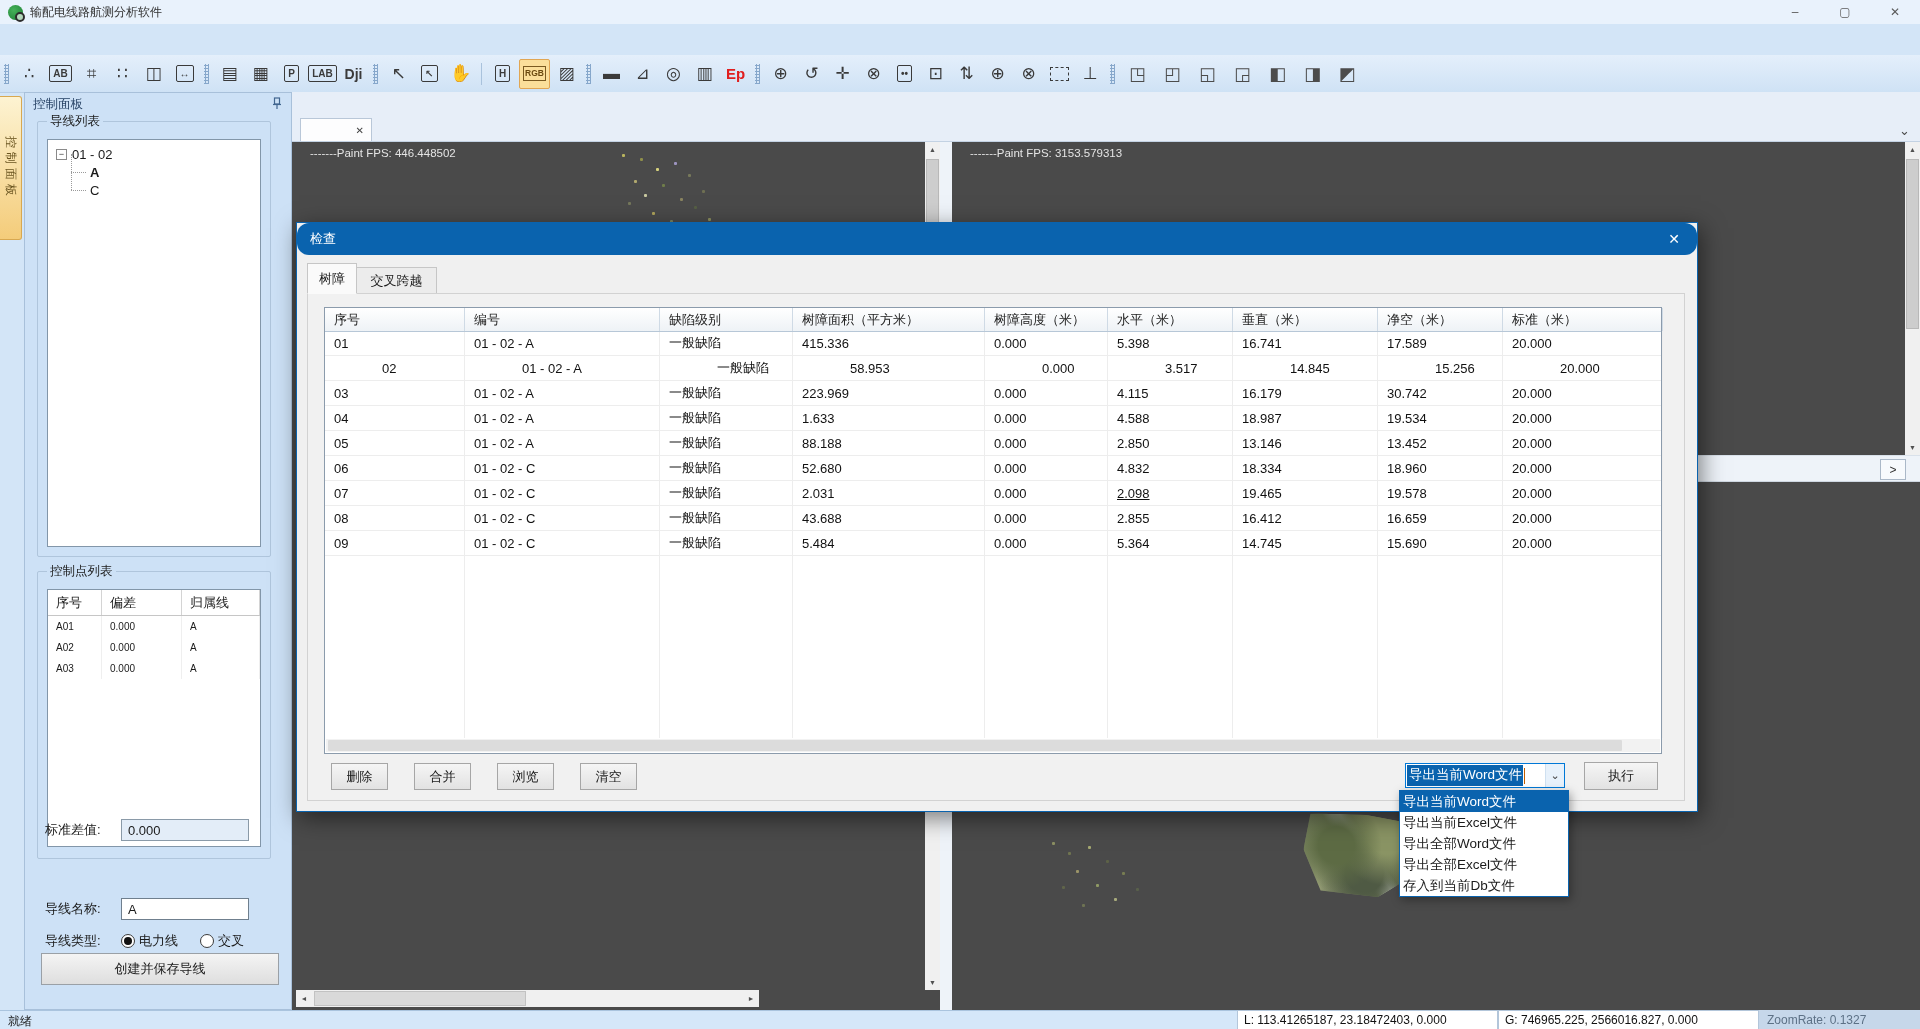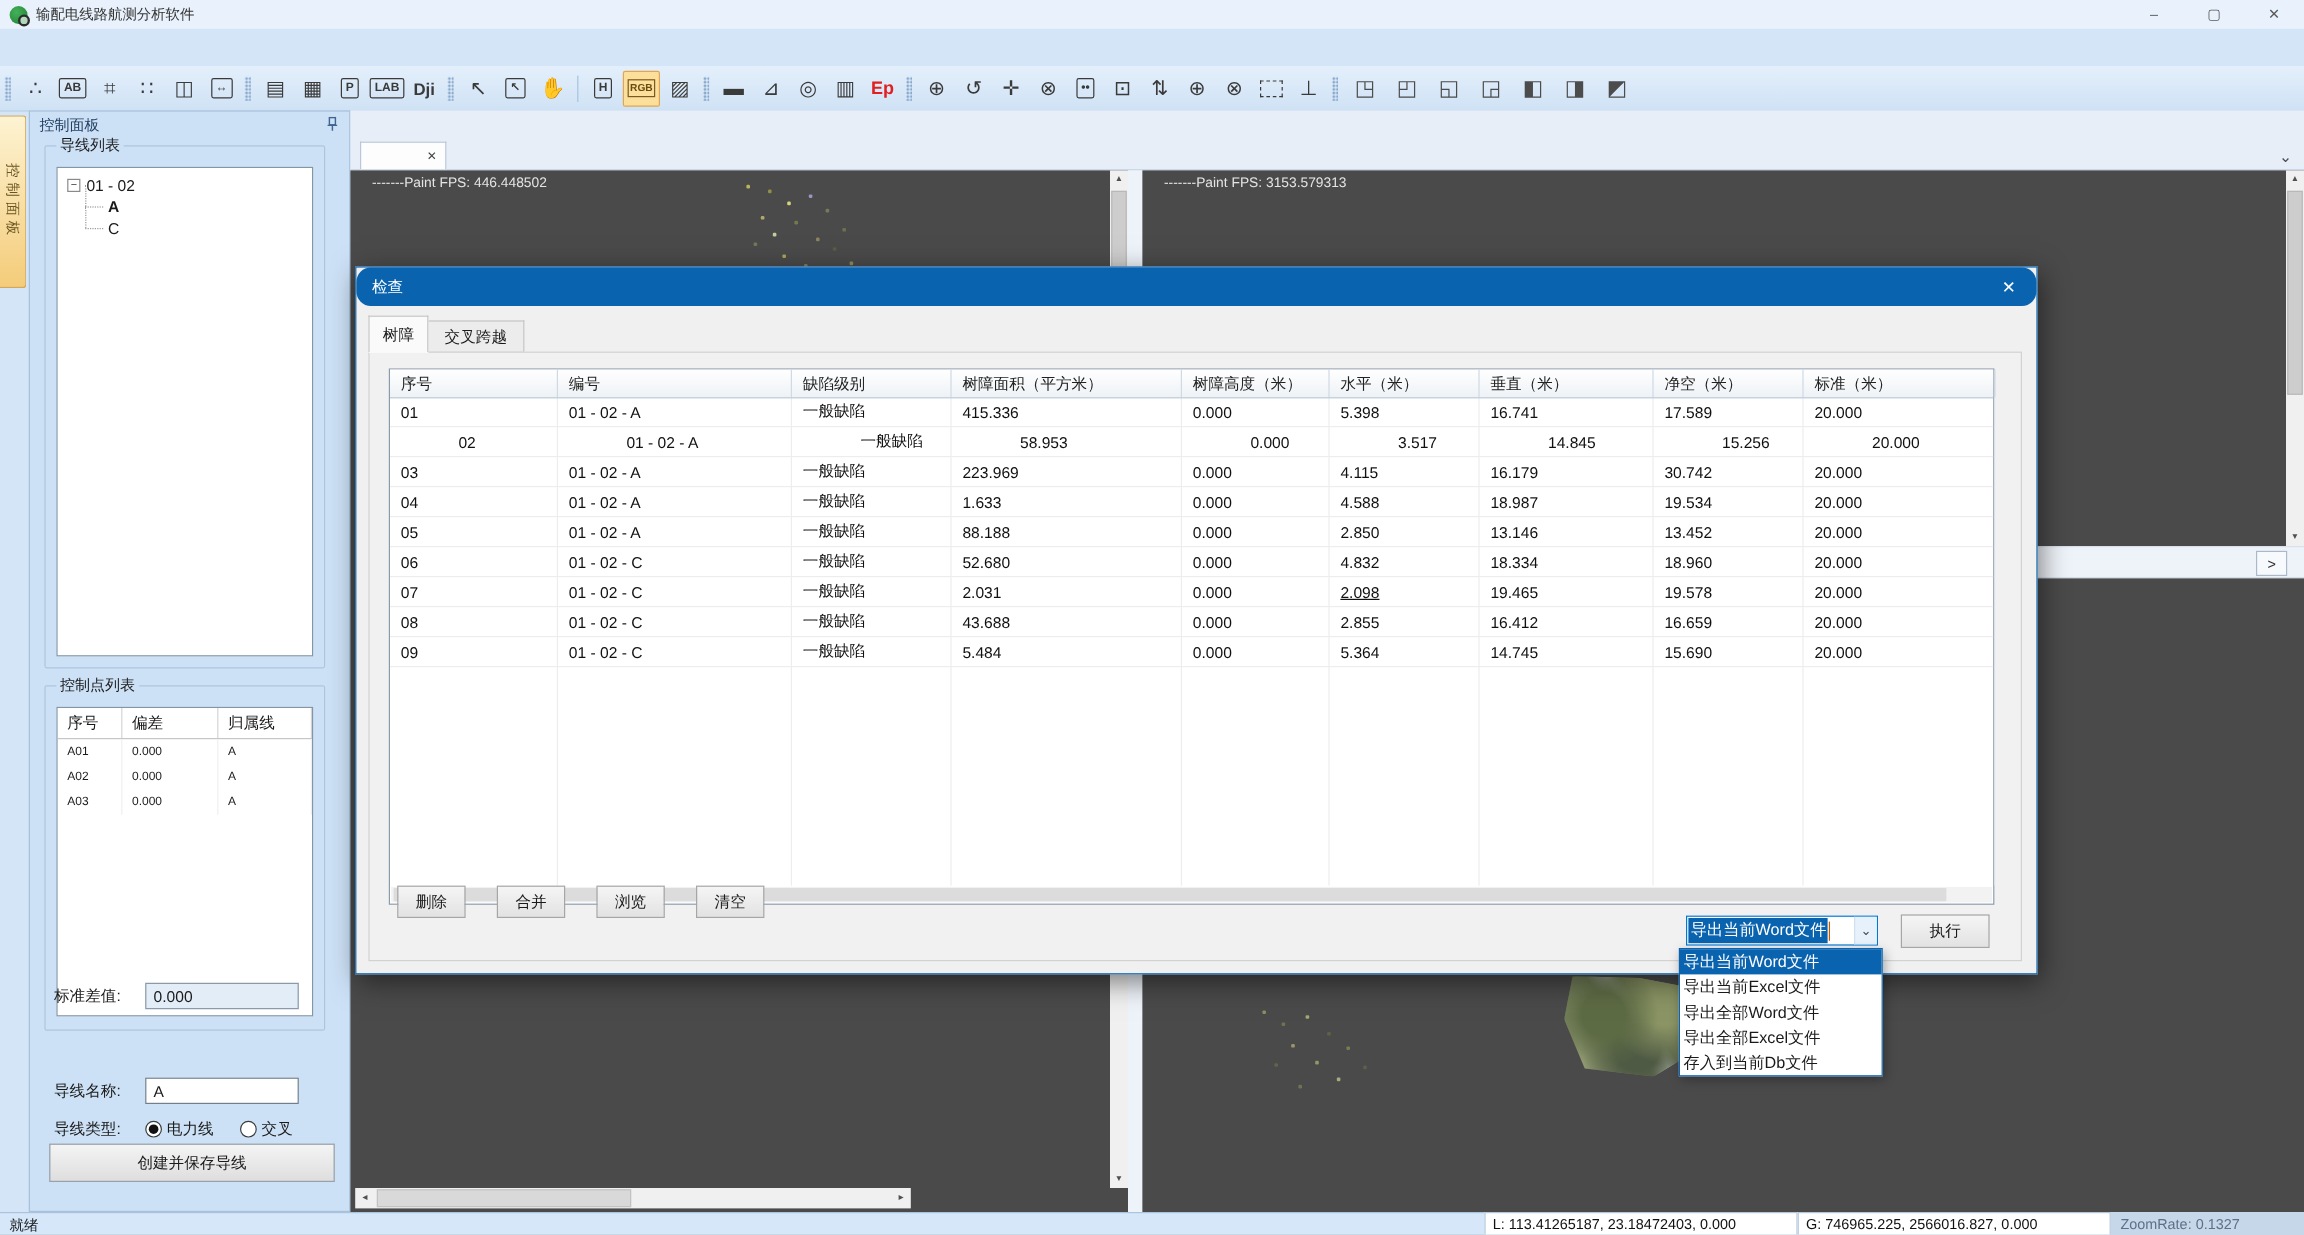--- a/index.html
+++ b/index.html
@@ -125,21 +125,21 @@
   .tbl{position:absolute;left:16px;top:13px;width:1338px;height:447px;background:#fff;border:1px solid #8b9bac;box-sizing:border-box;}
   .tbl-head{position:absolute;left:0;top:0;right:0;height:23px;display:flex;background:linear-gradient(#ffffff,#eef2f6);border-bottom:1px solid #b7c7d7;}
   .th{display:flex;align-items:center;padding-left:9px;border-right:1px solid #cfdae5;font-size:13px;color:#222;box-sizing:border-box;flex:0 0 auto;}
   .tbl-grid{position:absolute;left:0;top:23px;right:0;bottom:15px;display:flex;}
   .gc{box-sizing:border-box;border-right:1px solid #ededed;height:100%;flex:0 0 auto;}
   .tbl-body{position:absolute;left:0;top:23px;right:0;}
   .tr{display:flex;height:24px;border-bottom:1px solid #ededed;}
   .td{display:flex;align-items:center;padding-left:9px;font-size:13px;color:#111;box-sizing:border-box;flex:0 0 auto;}
   .tbl-hscroll{position:absolute;left:1px;right:1px;bottom:1px;height:13px;background:#f2f2f2;}
   .tbl-hthumb{position:absolute;left:2px;top:1px;height:11px;width:97%;background:#dcdcdc;border-radius:1px;}
-  .dlg-btn{position:absolute;top:515px;width:57px;height:27px;border:1px solid #a6a6a6;background:linear-gradient(#f5f5f5,#e2e2e2);
+  .dlg-btn{position:absolute;top:540px;width:57px;height:27px;border:1px solid #a6a6a6;background:linear-gradient(#f5f5f5,#e2e2e2);
            display:flex;align-items:center;justify-content:center;font-size:13px;box-sizing:border-box;}
   .combo{position:absolute;left:1108px;top:540px;width:160px;height:25px;border:1px solid #0078d7;background:#fff;display:flex;align-items:center;box-sizing:border-box;}
   .combo-val{background:#0a63ae;color:#fff;font-size:13.5px;padding:1px 1px 2px 2px;margin-left:1px;white-space:nowrap;}
   .caret{width:1px;height:16px;background:#c25e00;margin-left:1px;flex:0 0 auto;}
   .combo-btn{margin-left:auto;width:19px;height:100%;background:#e7f1fb;border-left:1px solid #cfe0f0;display:flex;align-items:center;justify-content:center;color:#444;font-size:11px;box-sizing:border-box;}
   .exec-btn{position:absolute;left:1287px;top:539px;width:74px;height:28px;border:1px solid #a6a6a6;background:linear-gradient(#f5f5f5,#e2e2e2);
             display:flex;align-items:center;justify-content:center;font-size:13px;box-sizing:border-box;}
   .droplist{position:absolute;left:1102px;top:567px;width:168px;background:#fff;border:1px solid #0a63ae;z-index:60;box-shadow:2px 3px 9px rgba(0,0,0,.35);}
   .opt{height:21px;display:flex;align-items:center;padding-left:3px;font-size:13.5px;white-space:nowrap;}
   .opt.sel{background:#0a63ae;color:#fff;}

